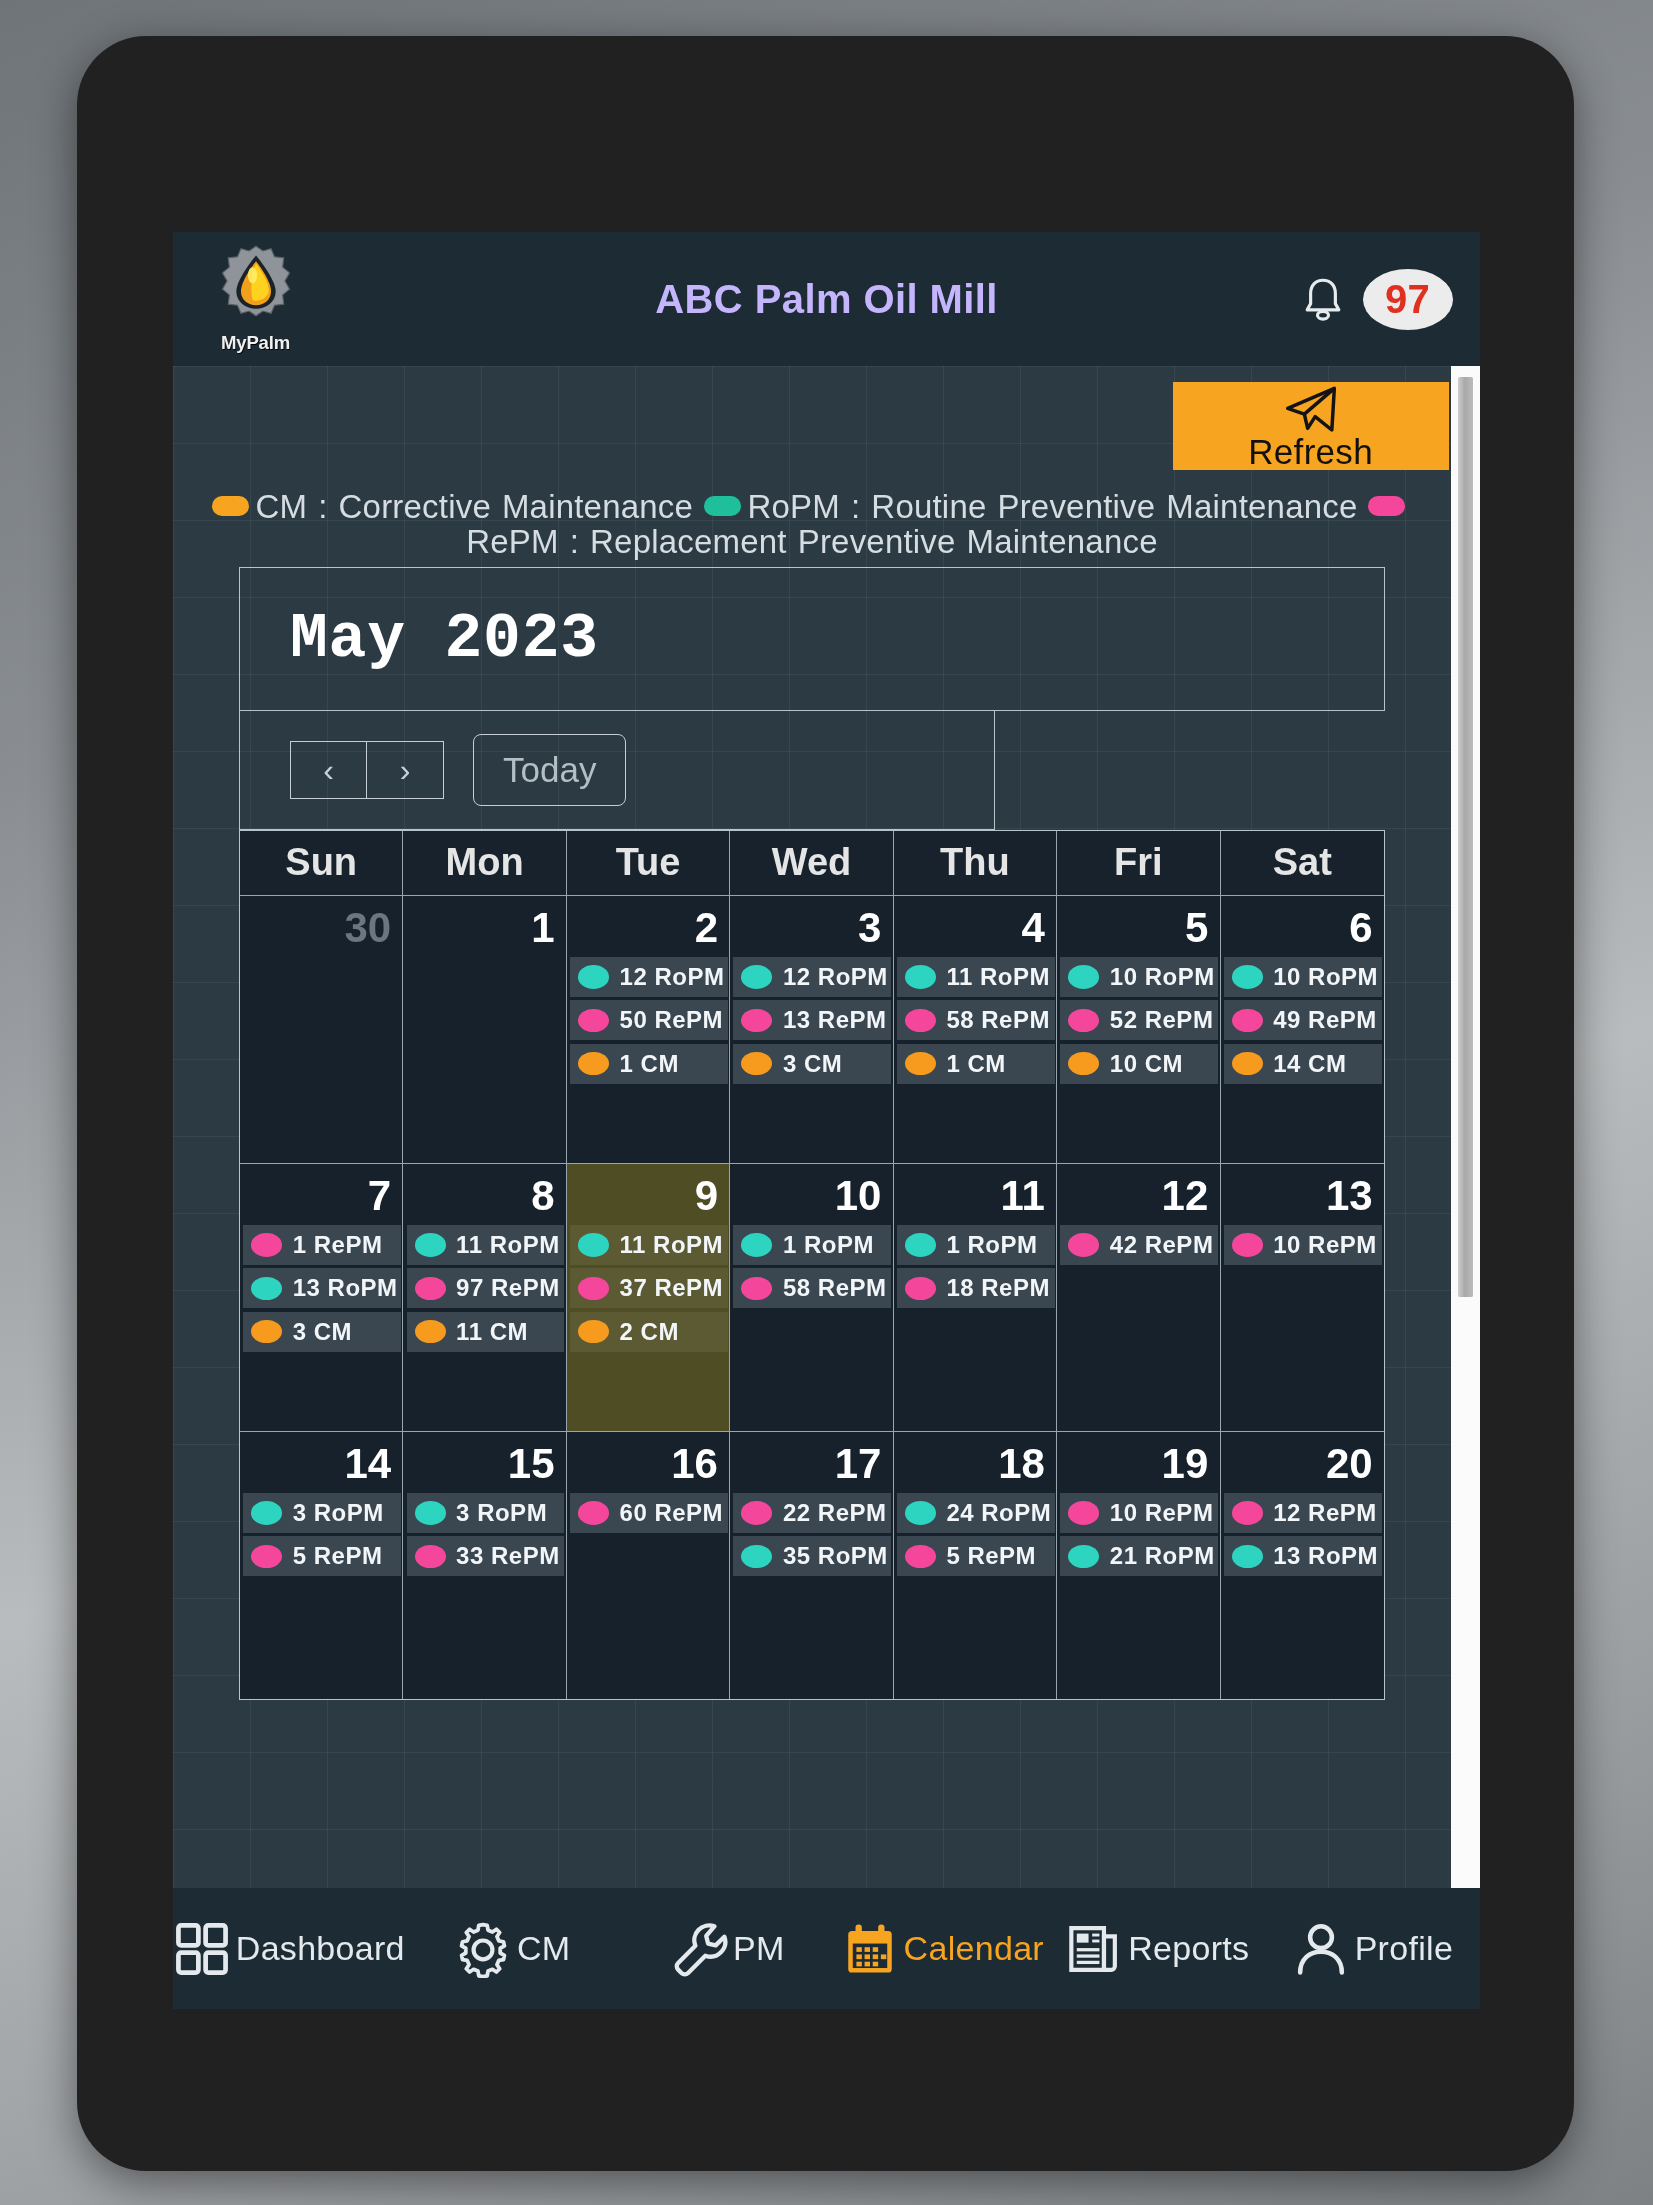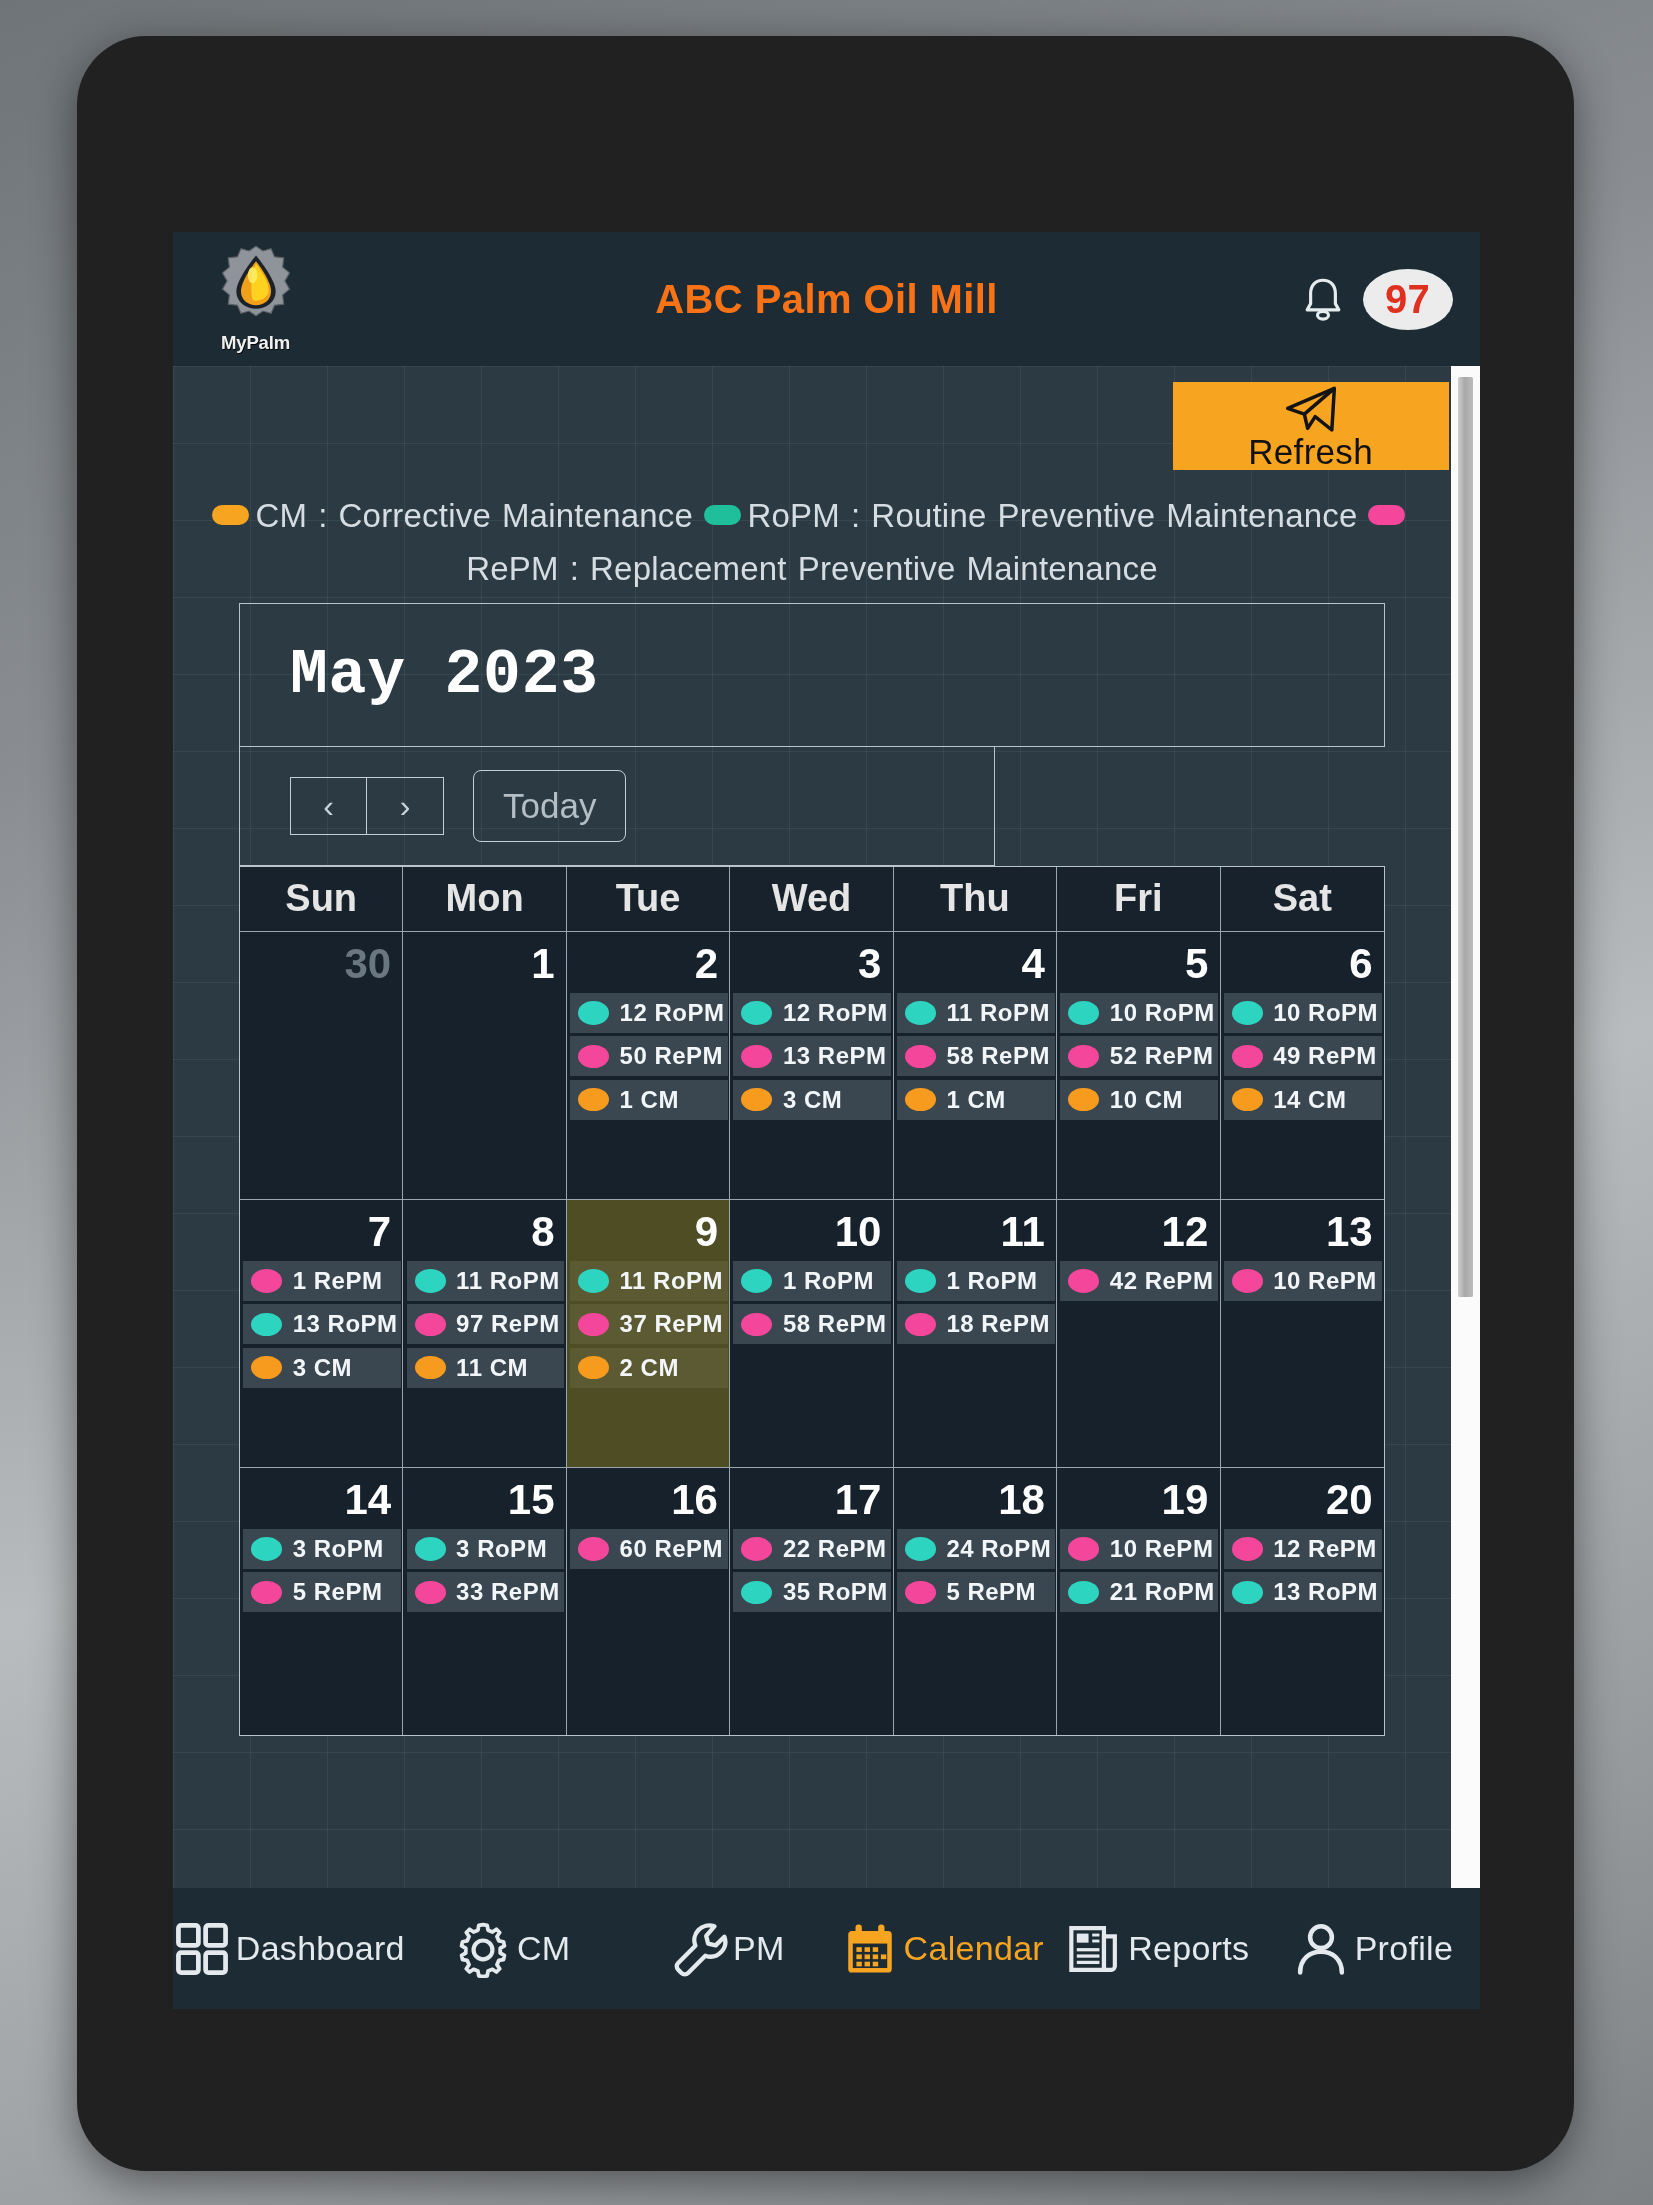--- a/index.html
+++ b/index.html
@@ -48,21 +48,21 @@
   .logo-mark svg { width:100%; height:100%; display:block; }
   .logo-text {
     font-size: 18.6px; font-weight: bold; color: #f0f0f0;
     letter-spacing: -0.2px; margin-top: 14px;
     text-shadow: 0.8px 0.8px 0 #000;
   }
   #app-title {
     position:absolute; left:0; right:0; top:50%;
     transform: translateY(-50%);
     text-align:center;
-    font-size: 40px; font-weight: bold; color:#f97316;
+    font-size: 40px; font-weight: bold; color:#c4b5fd;
     letter-spacing: 0.4px;
     pointer-events:none;
   }
   .header-right {
     margin-left:auto; display:flex; align-items:center; gap: 18px;
     position:relative; z-index:2;
   }
   .bell { width: 44px; height: 47px; }
   .bell svg { width:100%; height:100%; display:block; }
   .notif-badge {
@@ -112,21 +112,21 @@
   #refresh-btn .plane { width: 60px; height: 50px; }
   #refresh-btn .plane svg { width:100%; height:100%; display:block; }
   #refresh-btn .rlabel {
     font-size: 35px; color:#111; margin-top: -3.2px; letter-spacing:0.3px;
   }
 
   
   #legend {
     color: #d6dde2;
     font-size: 33px;
-    line-height: 53px;
+    line-height: 35px;
     text-align: center;
     padding: 19.4px 4.8px 8px 4.8px;
     letter-spacing: 0.2px;
     word-spacing: 1.6px;
   }
   .lg-pill {
     display:inline-block; width: 37px; height: 20px; border-radius: 11.3px;
     vertical-align: middle; position:relative; top:-3.2px; margin-right: 6.5px;
   }
   .lg-pill.cm   { background:#f7a420; }

